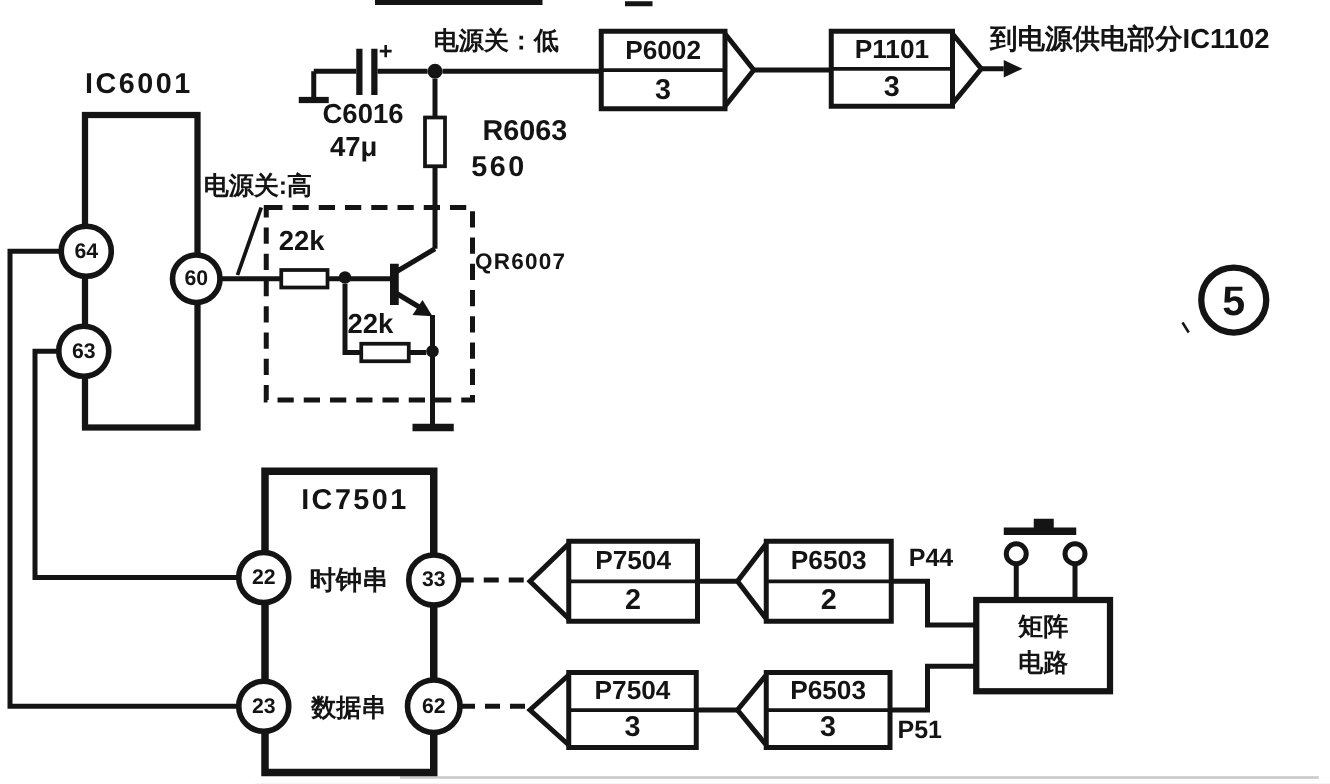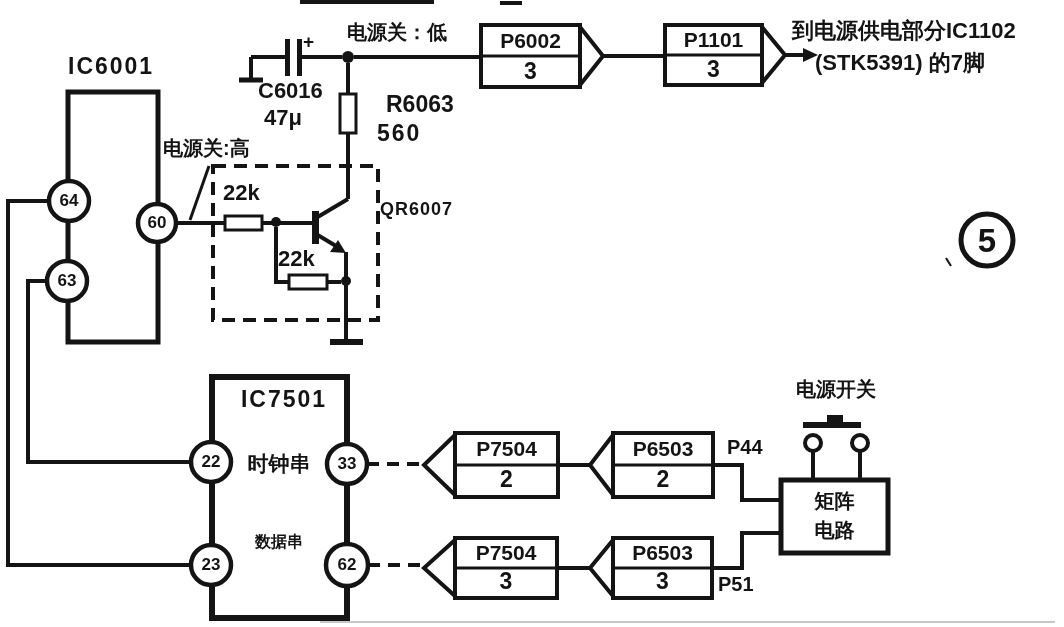--- a/index.html
+++ b/index.html
@@ -208,43 +208,41 @@
   <div class="lbl" style="left:223px;top:180px;font-size:22px;">22k</div>
   <div class="lbl" style="left:278px;top:246px;font-size:22px;">22k</div>
   <div class="lbl" style="left:380px;top:199px;font-size:18px;letter-spacing:1px;">QR6007</div>
 
   <div class="lbl ctr" style="left:481px;top:29px;width:99px;font-size:21px;">P6002</div>
   <div class="lbl ctr" style="left:481px;top:58px;width:99px;font-size:23px;">3</div>
   <div class="lbl ctr" style="left:665px;top:28px;width:97px;font-size:21px;">P1101</div>
   <div class="lbl ctr" style="left:665px;top:56px;width:97px;font-size:23px;">3</div>
 
   <div class="lbl" style="left:792px;top:16px;font-size:22px;">到电源供电部分IC1102</div>
-  <div class="lbl" style="left:815px;top:48px;font-size:22px;">(STK5391) 的7脚</div>
 
   <div class="lbl ctr" style="left:961px;top:222px;width:52px;font-size:33px;">5</div>
 
   <div class="lbl ctr" style="left:228px;top:386px;width:112px;font-size:23px;letter-spacing:2px;">IC7501</div>
 
   <div class="lbl ctr" style="left:191px;top:452px;width:40px;font-size:17px;">22</div>
   <div class="lbl ctr" style="left:191px;top:555px;width:40px;font-size:17px;">23</div>
   <div class="lbl ctr" style="left:327px;top:454px;width:40px;font-size:17px;">33</div>
   <div class="lbl ctr" style="left:327px;top:555px;width:40px;font-size:17px;">62</div>
 
   <div class="lbl ctr" style="left:233px;top:450px;width:92px;font-size:21px;">时钟串</div>
-  <div class="lbl ctr" style="left:233px;top:532px;width:92px;font-size:16px;">数据串</div>
+  <div class="lbl ctr" style="left:233px;top:553px;width:92px;font-size:20px;">数据串</div>
 
   <div class="lbl ctr" style="left:455px;top:437px;width:103px;font-size:21px;">P7504</div>
   <div class="lbl ctr" style="left:455px;top:466px;width:103px;font-size:23px;">2</div>
   <div class="lbl ctr" style="left:613px;top:437px;width:100px;font-size:21px;">P6503</div>
   <div class="lbl ctr" style="left:613px;top:466px;width:100px;font-size:23px;">2</div>
   <div class="lbl" style="left:727px;top:436px;font-size:20px;">P44</div>
 
   <div class="lbl ctr" style="left:455px;top:541px;width:102px;font-size:21px;">P7504</div>
   <div class="lbl ctr" style="left:455px;top:568px;width:102px;font-size:23px;">3</div>
   <div class="lbl ctr" style="left:613px;top:541px;width:99px;font-size:21px;">P6503</div>
   <div class="lbl ctr" style="left:613px;top:568px;width:99px;font-size:23px;">3</div>
   <div class="lbl" style="left:718px;top:573px;font-size:20px;">P51</div>
 
-  <div class="lbl ctr" style="left:781px;top:376px;width:110px;font-size:20px;">电源开关</div>
   <div class="lbl ctr" style="left:781px;top:488px;width:107px;font-size:20px;">矩阵</div>
   <div class="lbl ctr" style="left:781px;top:517px;width:107px;font-size:20px;">电路</div>
 
 </div>
 
 </body></html>

